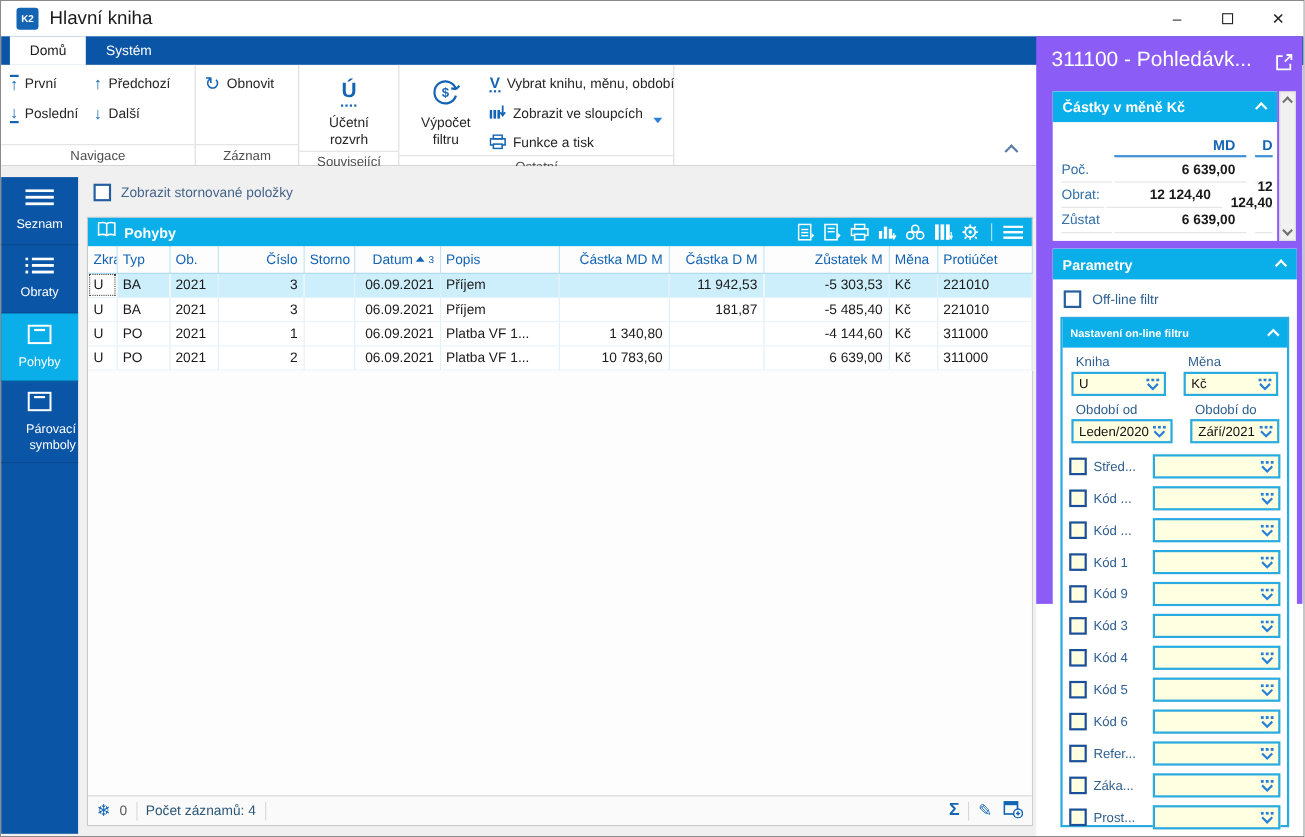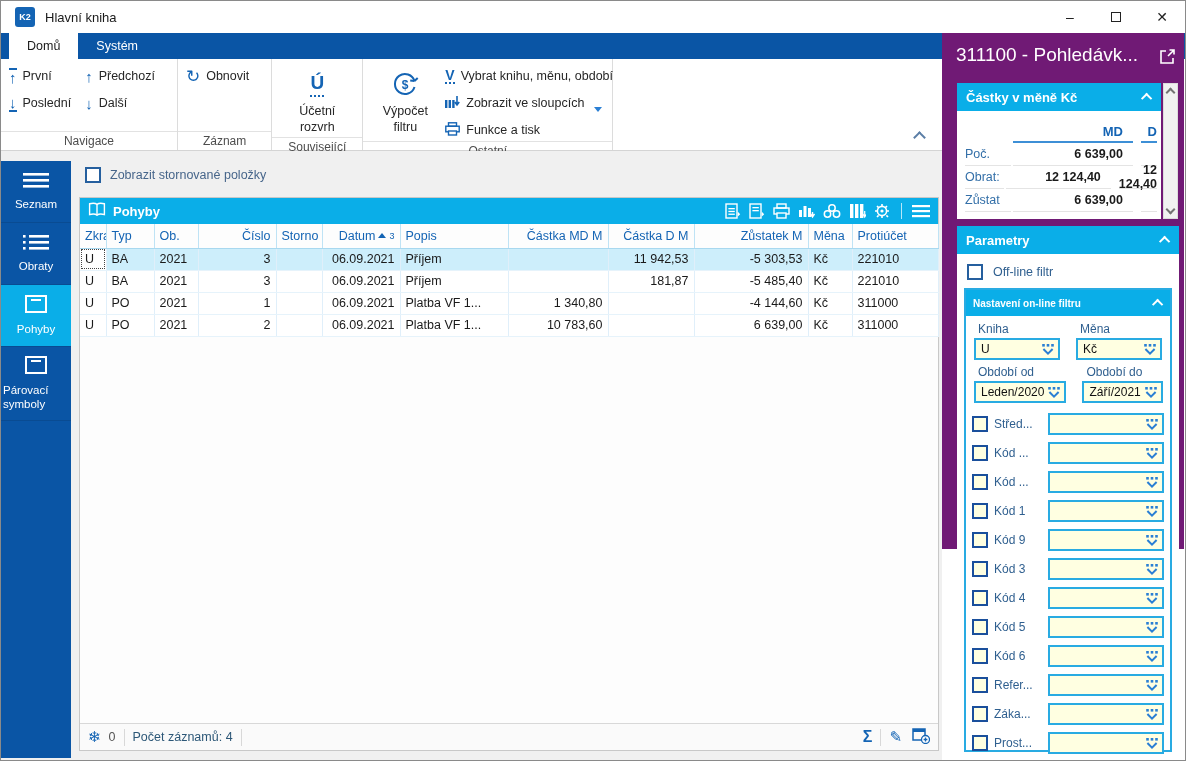--- a/index.html
+++ b/index.html
@@ -2,21 +2,21 @@
 <html><head>
 <meta charset="utf-8">
 <style>
   * { margin:0; padding:0; box-sizing:border-box; }
   html,body { background:#d8d8d8; font-family:"Liberation Sans","DejaVu Sans",sans-serif; }
   .window { position:relative; width:1186px; height:761px; background:#fff; border:1px solid #8a8a8a; overflow:hidden; }
 
   
   .titlebar { position:absolute; left:0; top:0; width:100%; height:32px; background:#fff; display:flex; align-items:center; }
   .appicon { width:20px; height:20px; margin-left:14px; background:#1464b4; border-radius:3px; color:#fff; font-size:9px; font-weight:bold; display:flex; align-items:center; justify-content:center; }
-  .wtitle { margin-left:10px; font-size:13px; color:#1a1a1a; }
+  .wtitle { margin-left:10px; font-size:17px; color:#1a1a1a; }
   .wcontrols { margin-left:auto; display:flex; height:100%; }
   .wbtn { width:46px; height:100%; display:flex; align-items:center; justify-content:center; font-size:14px; color:#222; }
   .maxbox { width:10px; height:10px; border:1px solid #222; }
 
   
   .tabband { position:absolute; left:0; top:32px; width:100%; height:26px; background:#0a55a5; display:flex; align-items:stretch; }
   .rtab { padding:0 18px; display:flex; align-items:center; font-size:12.5px; color:#fff; }
   .rtab.active { background:#fff; color:#1a1a1a; margin-left:8px; }
 
   
@@ -34,21 +34,21 @@
   .uletter { font-size:19px; font-weight:bold; color:#1464b4; border-bottom:2px dotted #1464b4; padding-bottom:1px; }
   .vletter { font-size:14px; font-weight:bold; color:#1464b4; border-bottom:2px dotted #1464b4; line-height:1; }
   .caret-down { position:absolute; right:10px; top:48px; width:0; height:0; border-left:4px solid transparent; border-right:4px solid transparent; border-top:5px solid #2a7fd4; }
   .ribbon-collapse { position:absolute; right:18px; bottom:8px; width:9px; height:9px; border-left:2px solid #5b7ea6; border-top:2px solid #5b7ea6; transform:rotate(45deg); }
 
   
   .workspace { position:absolute; left:0; top:150px; width:941px; height:610px; background:#f0f0f0; }
 
   
   .sidebar { position:absolute; left:0; top:10px; bottom:3px; width:70px; background:#0a55a5; display:flex; flex-direction:column; }
-  .sitem { min-height:62px; padding:9px 2px 8px 2px; display:flex; flex-direction:column; align-items:center; justify-content:center; gap:6px; color:#fff; font-size:11.5px; text-align:left; line-height:1.2; border-bottom:1px solid #094b92; }
+  .sitem { min-height:62px; padding:9px 2px 8px 2px; display:flex; flex-direction:column; align-items:center; justify-content:center; gap:6px; color:#fff; font-size:11.5px; text-align:right; line-height:1.2; border-bottom:1px solid #094b92; }
   .sitem.active { background:#0aaee8; }
 
   
   .cb { display:inline-block; width:16px; height:16px; background:#fff; border:2px solid #255f9e; }
   .cb.cream { background:#ffffe1; border-color:#1a4f9c; }
 
   .showcancel { position:absolute; left:84px; top:16px; display:flex; align-items:center; gap:9px; font-size:12.5px; color:#46658a; }
 
   
   .gridpanel { position:absolute; left:78px; top:46px; width:860px; bottom:10px; background:#fff; border:1px solid #c8c8c8; display:flex; flex-direction:column; }
@@ -71,21 +71,21 @@
   .gridfill { flex:1; background:#fdfdfd; }
 
   .statusbar { height:27px; background:#fafafa; border-top:1px solid #d8d8d8; display:flex; align-items:center; padding:0 8px; font-size:12.5px; color:#2c5777; }
   .st-sep { width:1px; height:17px; background:#d8d8d8; margin:0 8px; }
   .snow { color:#1464b4; font-size:15px; }
   .st-right { margin-left:auto; display:flex; align-items:center; }
   .sigma { color:#1464b4; font-size:16px; font-weight:bold; }
   .pencil { color:#1464b4; font-size:15px; }
 
   
-  .rightpanel { position:absolute; left:941px; top:32px; width:242px; height:516px; background:#701a75; }
+  .rightpanel { position:absolute; left:941px; top:32px; width:242px; height:516px; background:#8b5cf6; }
   .rp-title { position:absolute; left:14px; top:11px; width:200px; font-size:19px; color:#fff; white-space:nowrap; overflow:hidden; }
   .rp-pop { position:absolute; right:8px; top:15px; }
 
   .card { position:absolute; background:#fff; overflow:hidden; }
   .card-head { height:28px; background:#0aaee8; color:#fff; font-weight:bold; font-size:13px; display:flex; align-items:center; padding:0 9px; }
   .chev-up { margin-left:auto; width:8px; height:8px; border-left:2px solid #fff; border-top:2px solid #fff; transform:rotate(45deg) translateY(2px); }
 
   .amounts { left:15px; top:50px; width:204px; height:136px; }
   .amt-grid { padding:4px 4px 0 8px; }
   .amt-hrow { display:flex; height:28px; align-items:flex-end; font-size:13px; font-weight:bold; color:#1464b4; }

